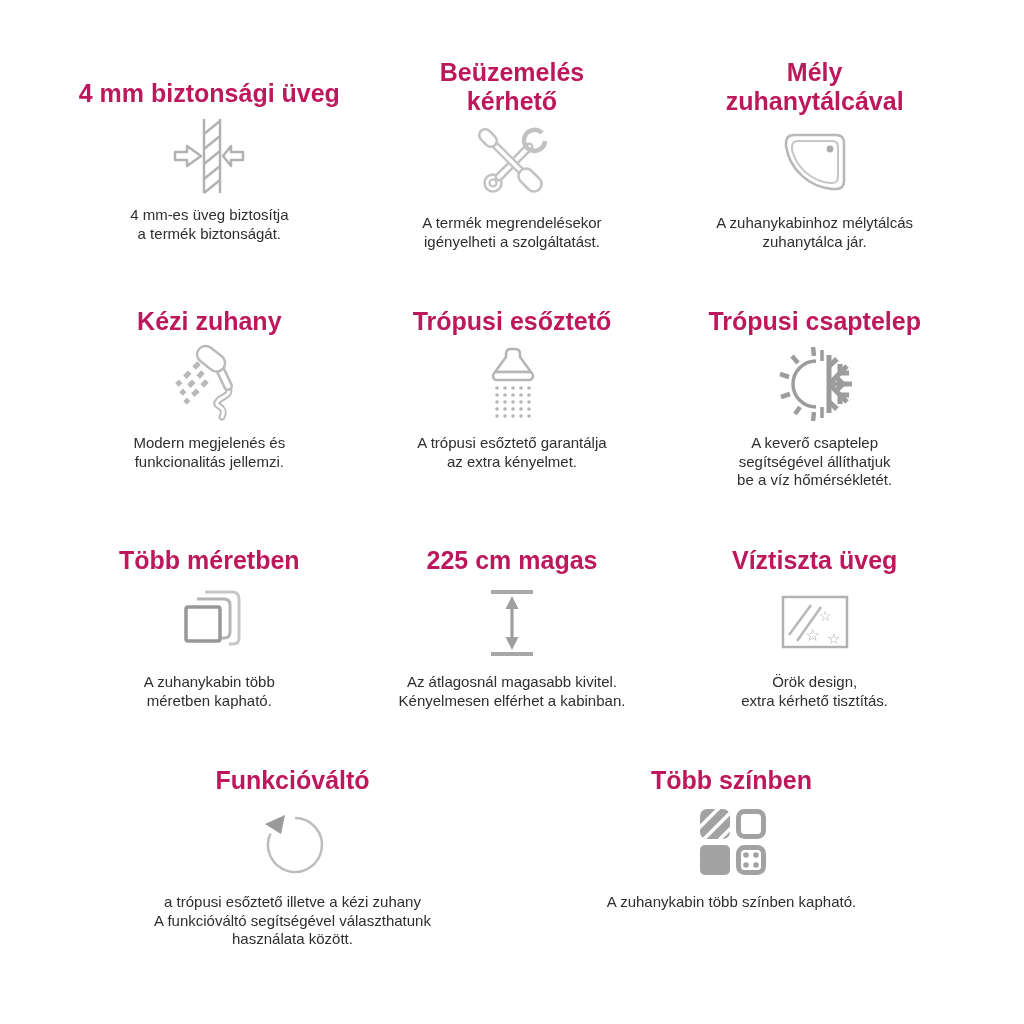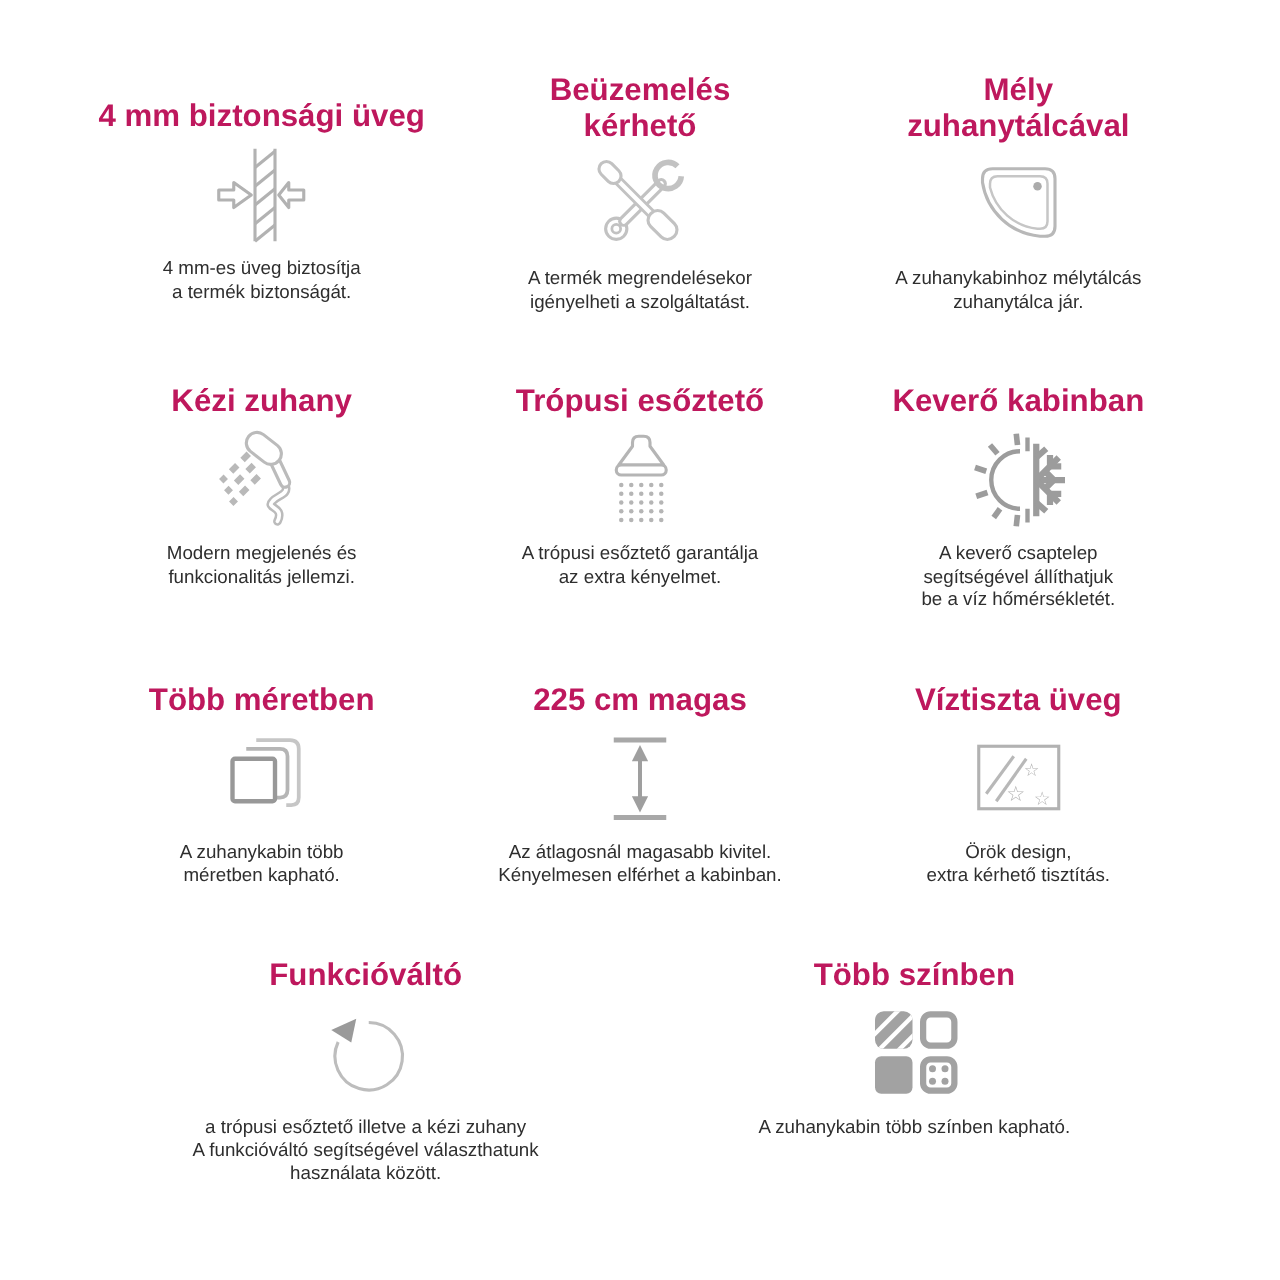--- a/index.html
+++ b/index.html
@@ -163,21 +163,21 @@
         </svg>
       </div>
       <p class="desc">
         <span class="ln">A trópusi esőztető garantálja</span>
         <span class="ln">az extra kényelmet.</span>
       </p>
     </article>
 
     <article class="cell">
       <h3 class="title">
-        <span class="ln">Keverő kabinban</span>
+        <span class="ln">Trópusi csaptelep</span>
       </h3>
       <div class="icon-box">
         <svg width="80" height="80" viewBox="0 0 80 80" fill="none" stroke="#9c9c9c">
           <path d="M 41 17 A 23 23 0 0 0 41 63" stroke-width="3.5"></path>
           <g stroke-width="4.5">
             <line x1="39" y1="12" x2="38" y2="3"></line>
             <line x1="23" y1="19" x2="17" y2="12"></line>
             <line x1="14" y1="33" x2="5" y2="30"></line>
             <line x1="15" y1="50" x2="6" y2="53"></line>
             <line x1="25" y1="63" x2="20" y2="70"></line>

